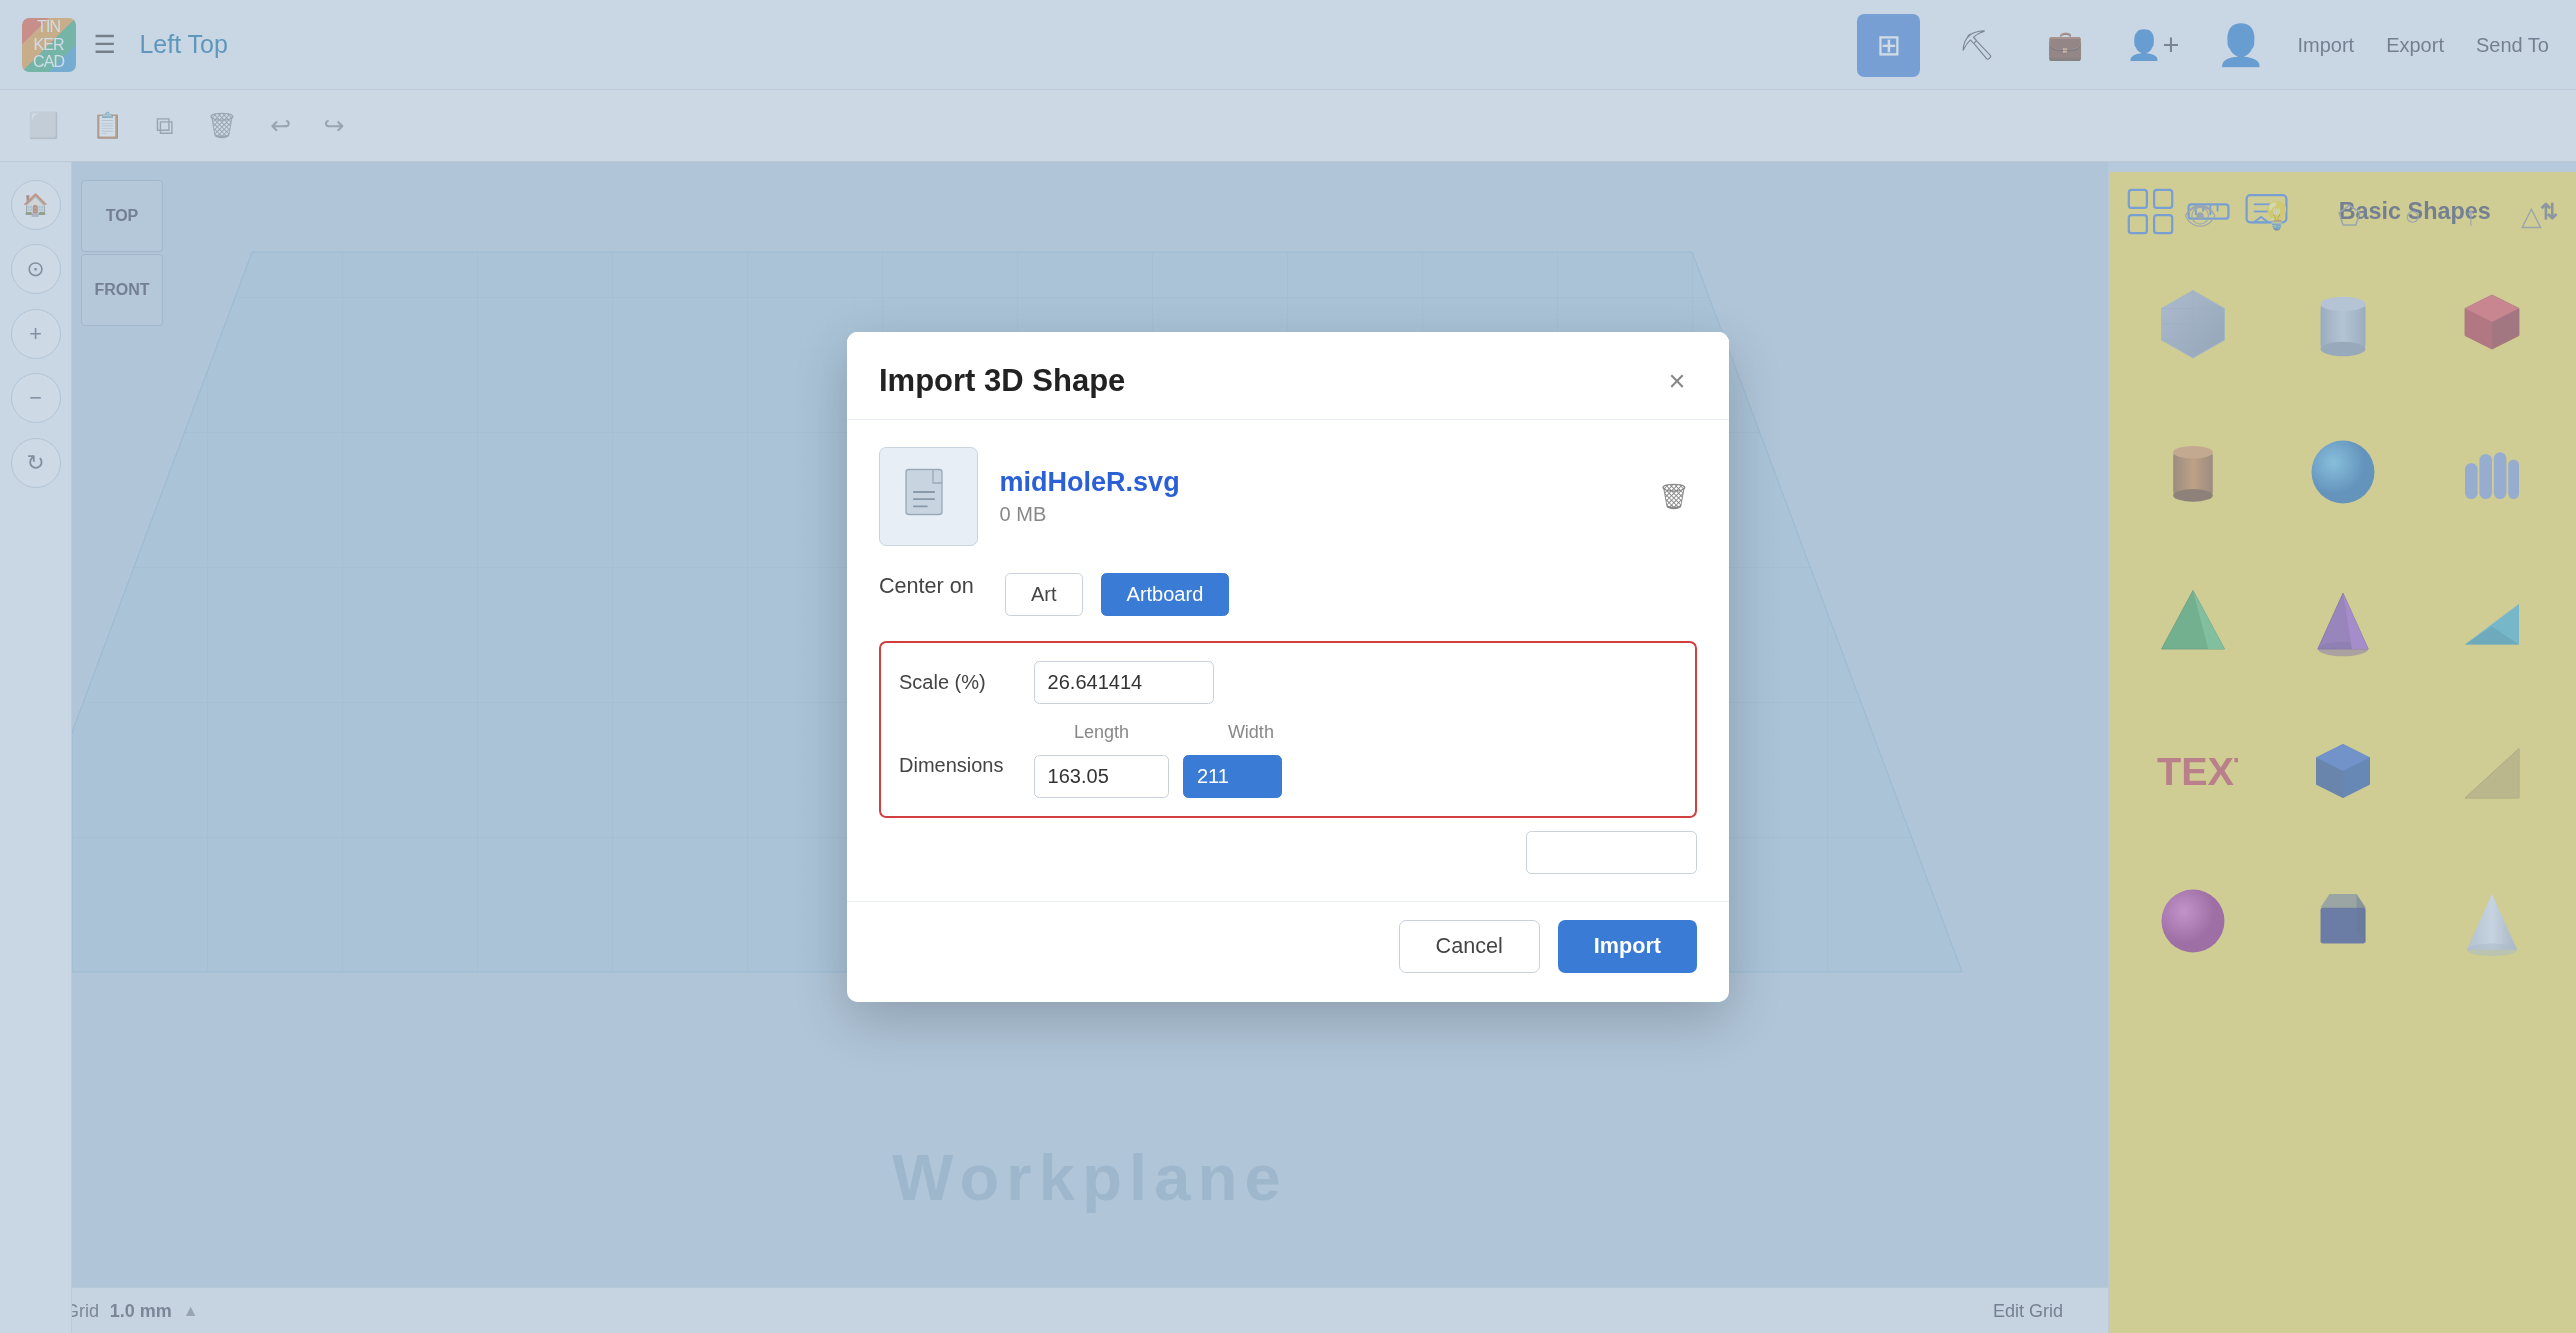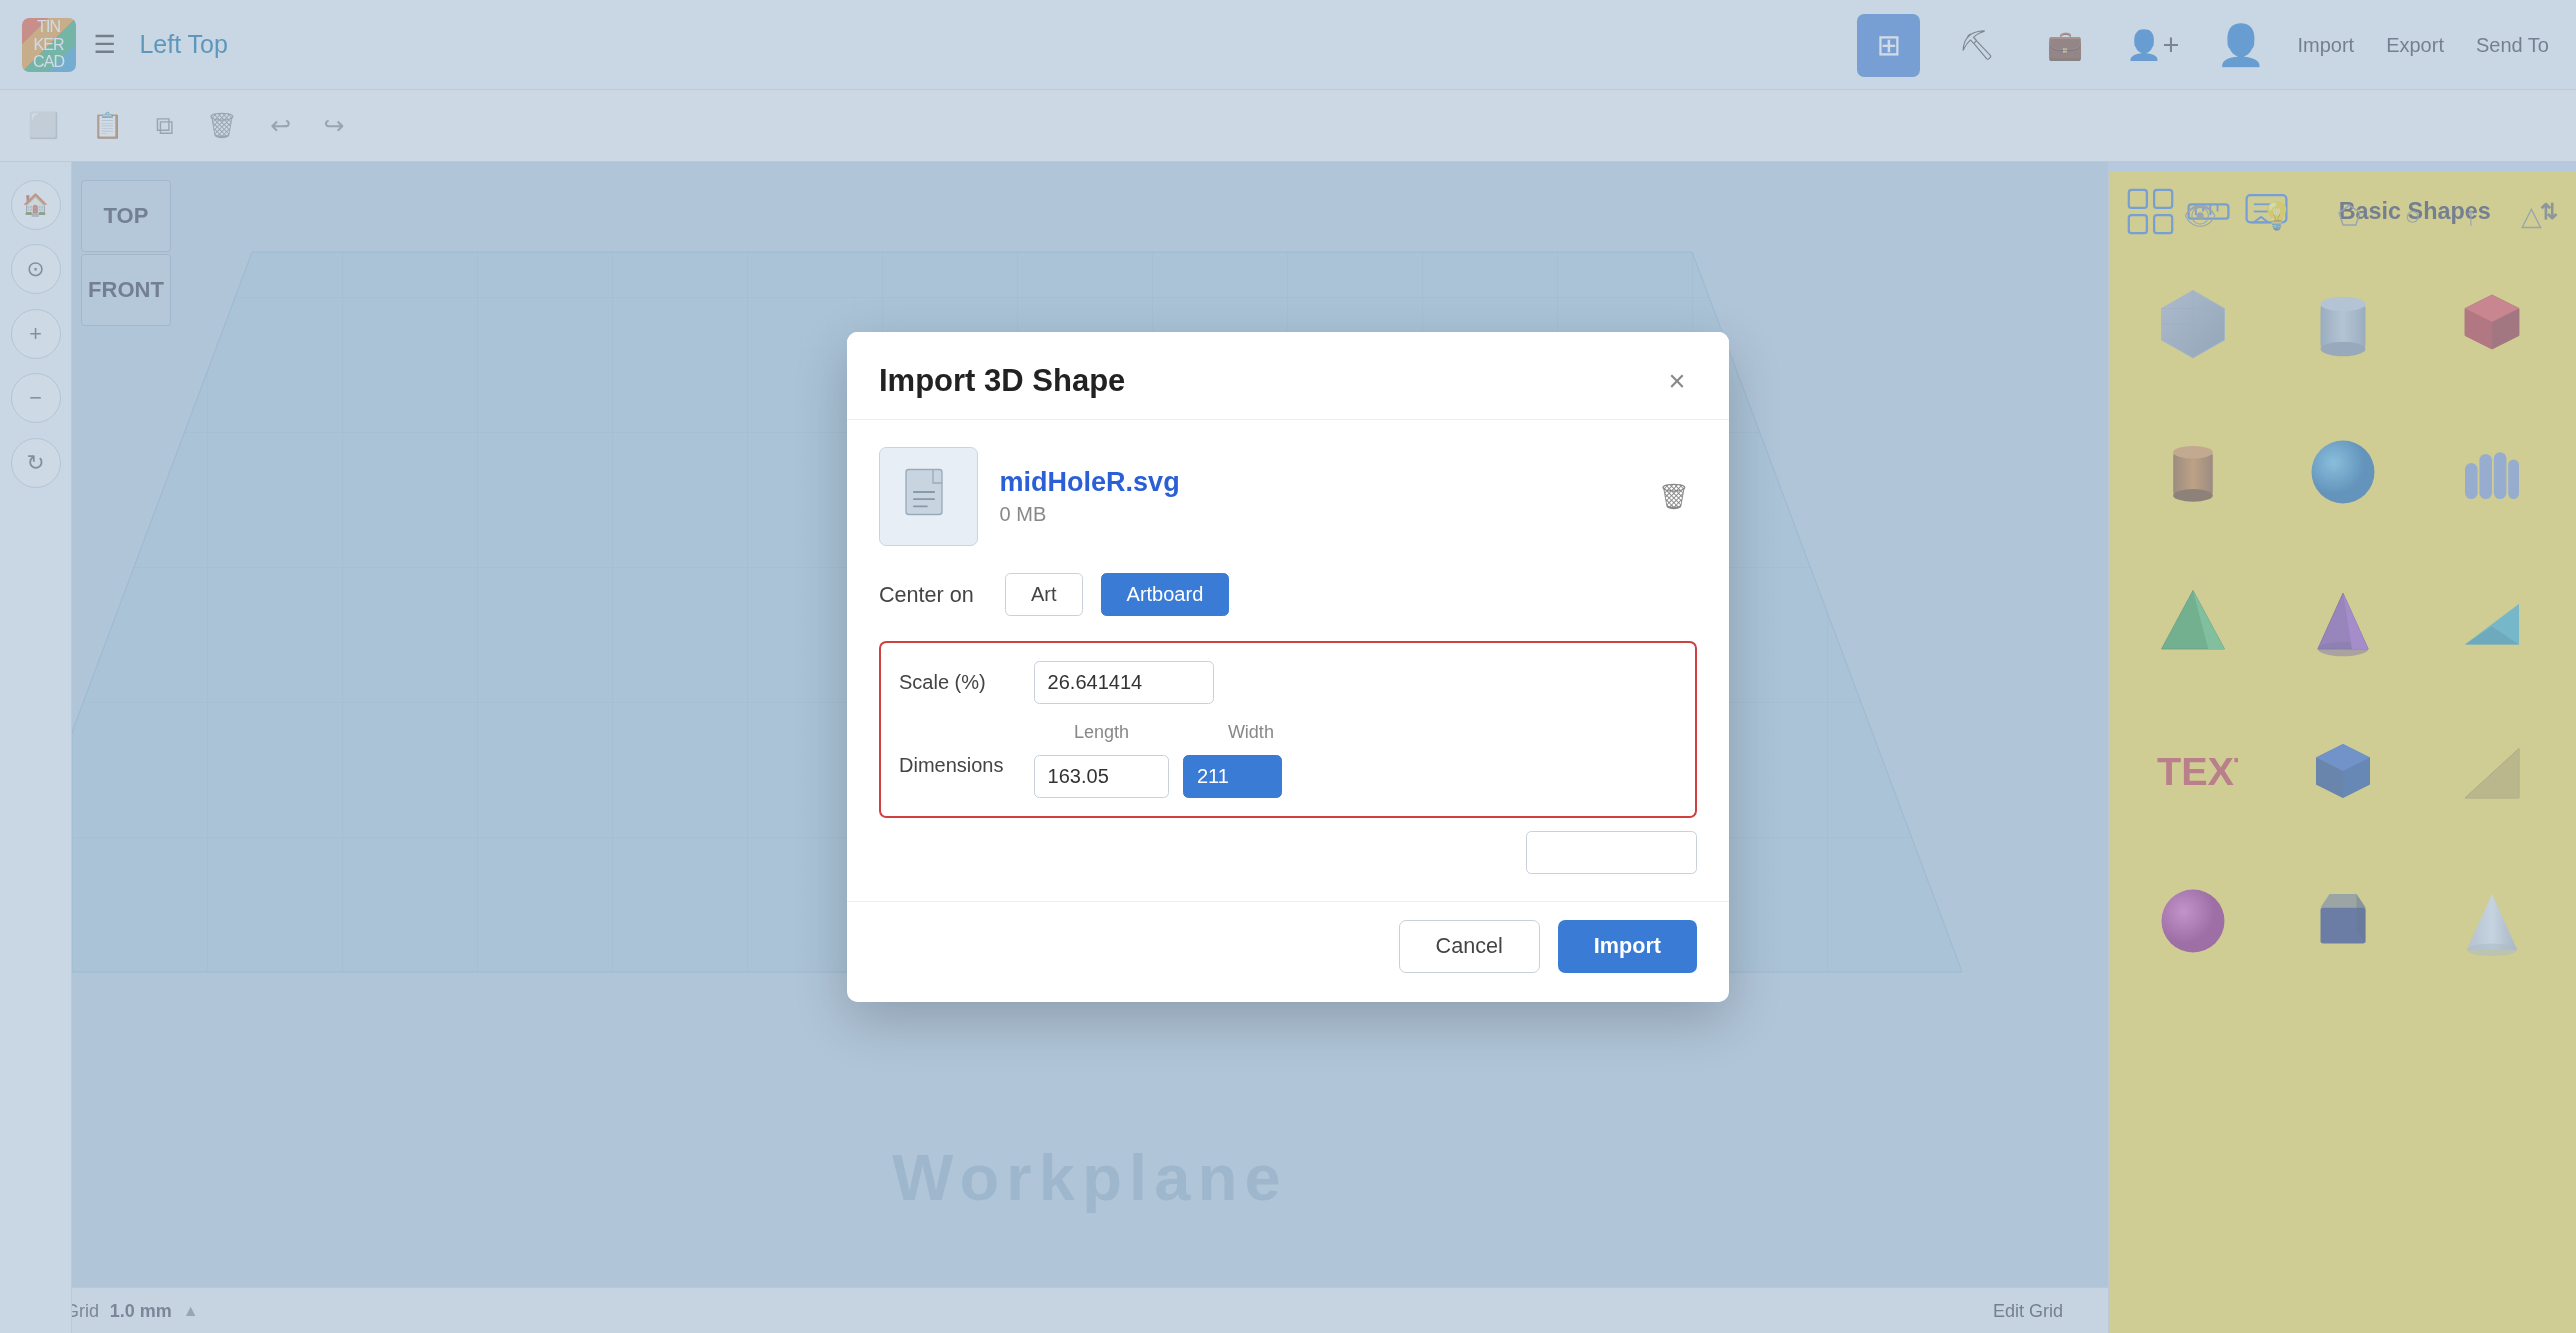--- a/index.html
+++ b/index.html
@@ -90,23 +90,23 @@
     }
 
     
     #view-cube {
       position: absolute;
       top: 180px; left: 81px;
       width: 108px; height: 108px;
       z-index: 8;
     }
     .cube-box {
-      width: 90px; height: 72px; background: rgba(200,215,230,0.6);
+      width: 82px; height: 72px; background: rgba(200,215,230,0.6);
       border: 0.9px solid #9aafbe; border-radius: 3.6px; display: flex; flex-direction: column;
-      align-items: center; justify-content: center; font-size: 22px; color: #334; font-weight: 700;
+      align-items: center; justify-content: center; font-size: 16px; color: #334; font-weight: 700;
     }
     .cube-top { margin-bottom: 1.8px; }
 
     
     #right-panel {
       position: absolute;
       top: 172px; right: 0;
       width: 468px; bottom: 0;
       background: #fde047;
       border-left: 0.9px solid #d0d8e0;
@@ -203,21 +203,21 @@
     #file-info { flex: 1; }
     #file-name { font-size: 27px; font-weight: 700; color: #2a5fd6; margin-bottom: 5.4px; }
     #file-size { font-size: 20px; color: #888; }
     #delete-btn {
       font-size: 25px; color: #888; cursor: pointer; padding: 7.2px;
       border: none; background: transparent; border-radius: 5.4px;
     }
 
     
     #center-row {
-      display: flex; align-items: center; gap: 18px; margin-bottom: 25px;
+      display: flex; gap: 18px; margin-bottom: 25px;
     }
     .center-label { font-size: 21.6px; color: #444; min-width: 108px; }
     .center-btn {
       padding: 9px 25px; font-size: 20px; border: 0.9px solid #c8d0da;
       border-radius: 5.4px; cursor: pointer; background: white; color: #444;
     }
     .center-btn.active {
       background: #3a7bd5; color: white; border-color: #3a7bd5;
     }
 

